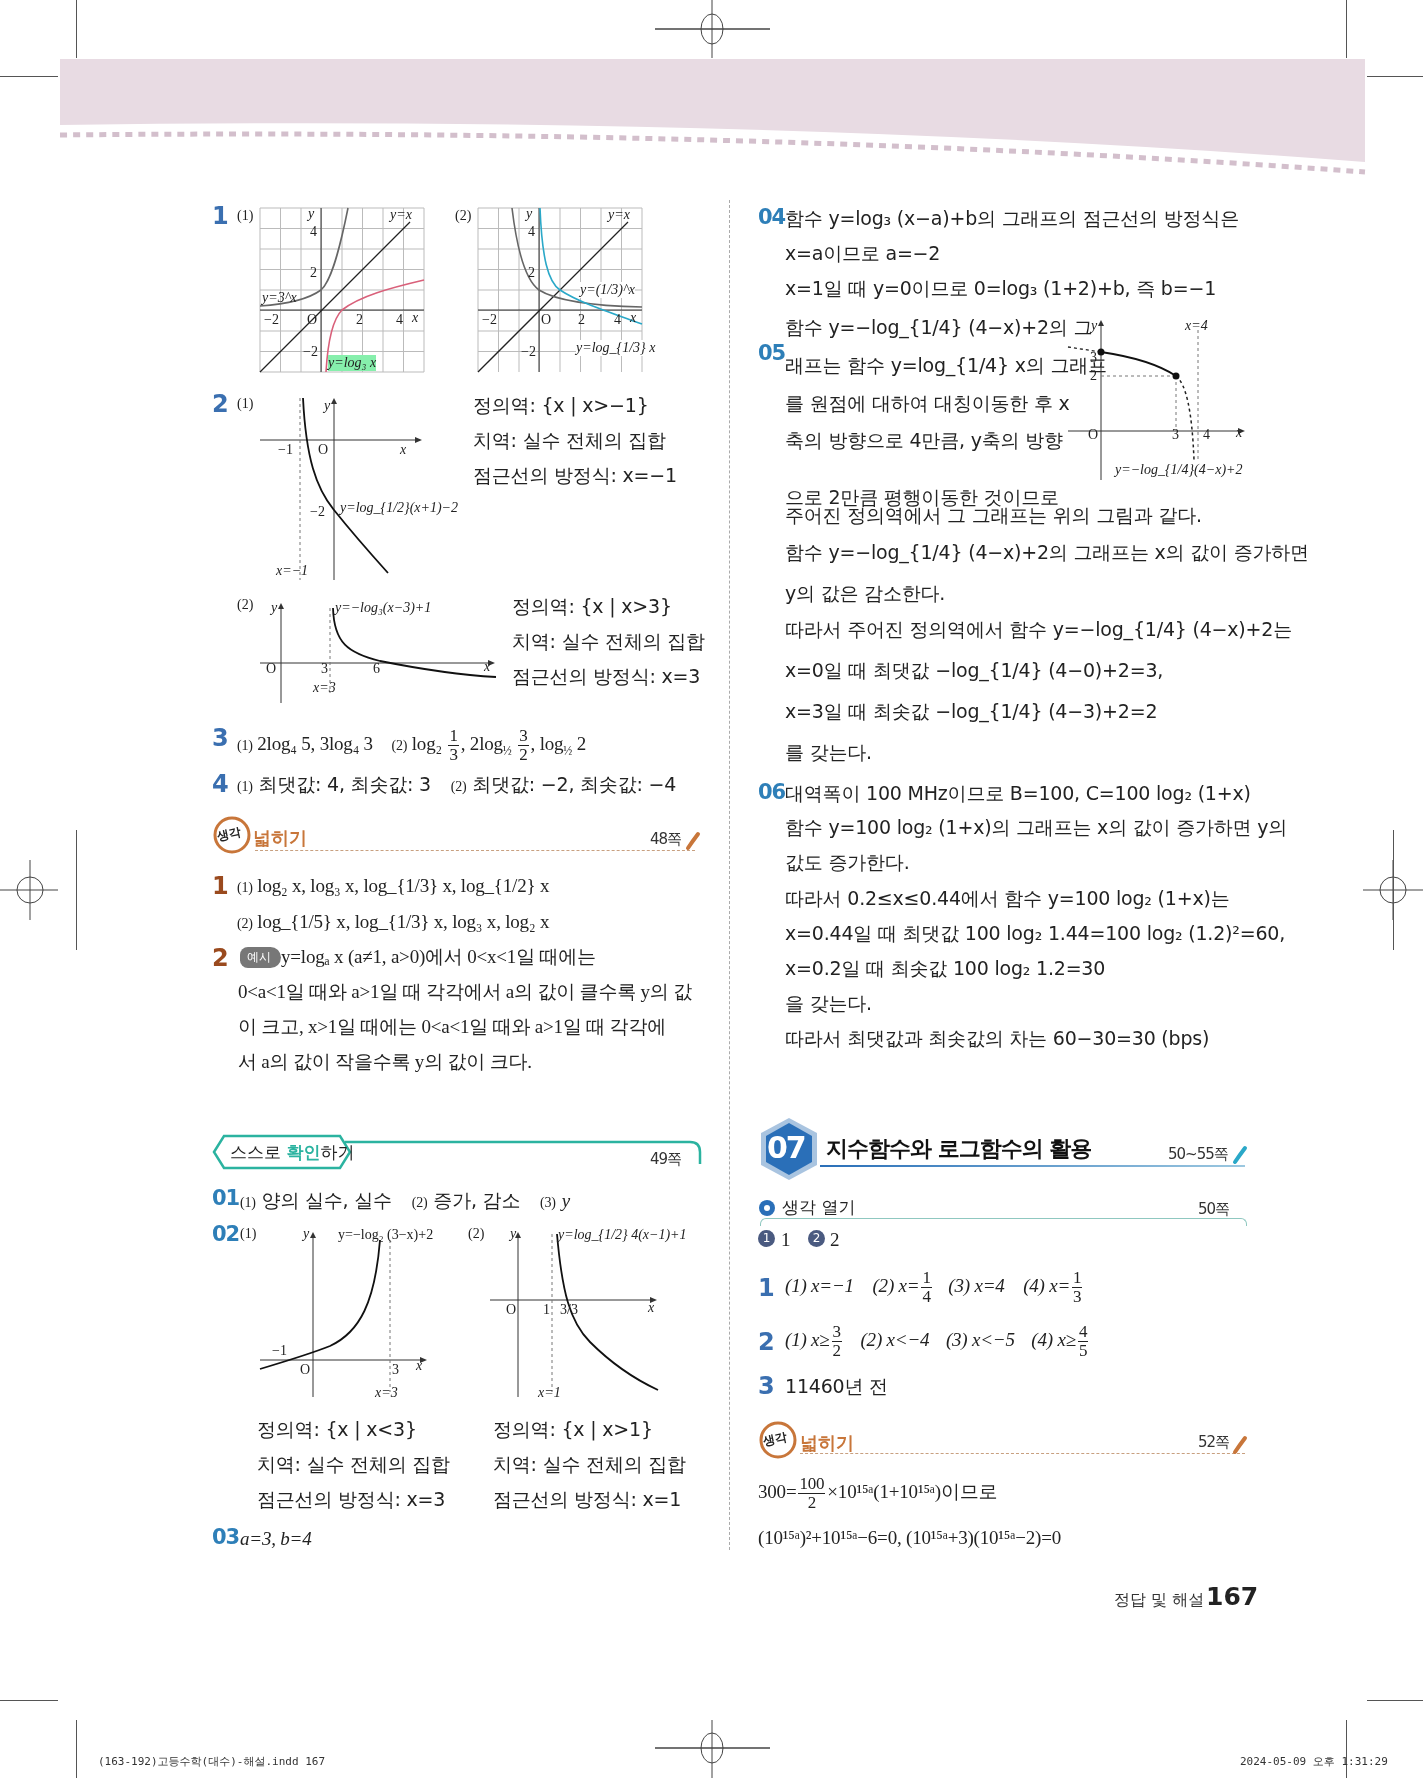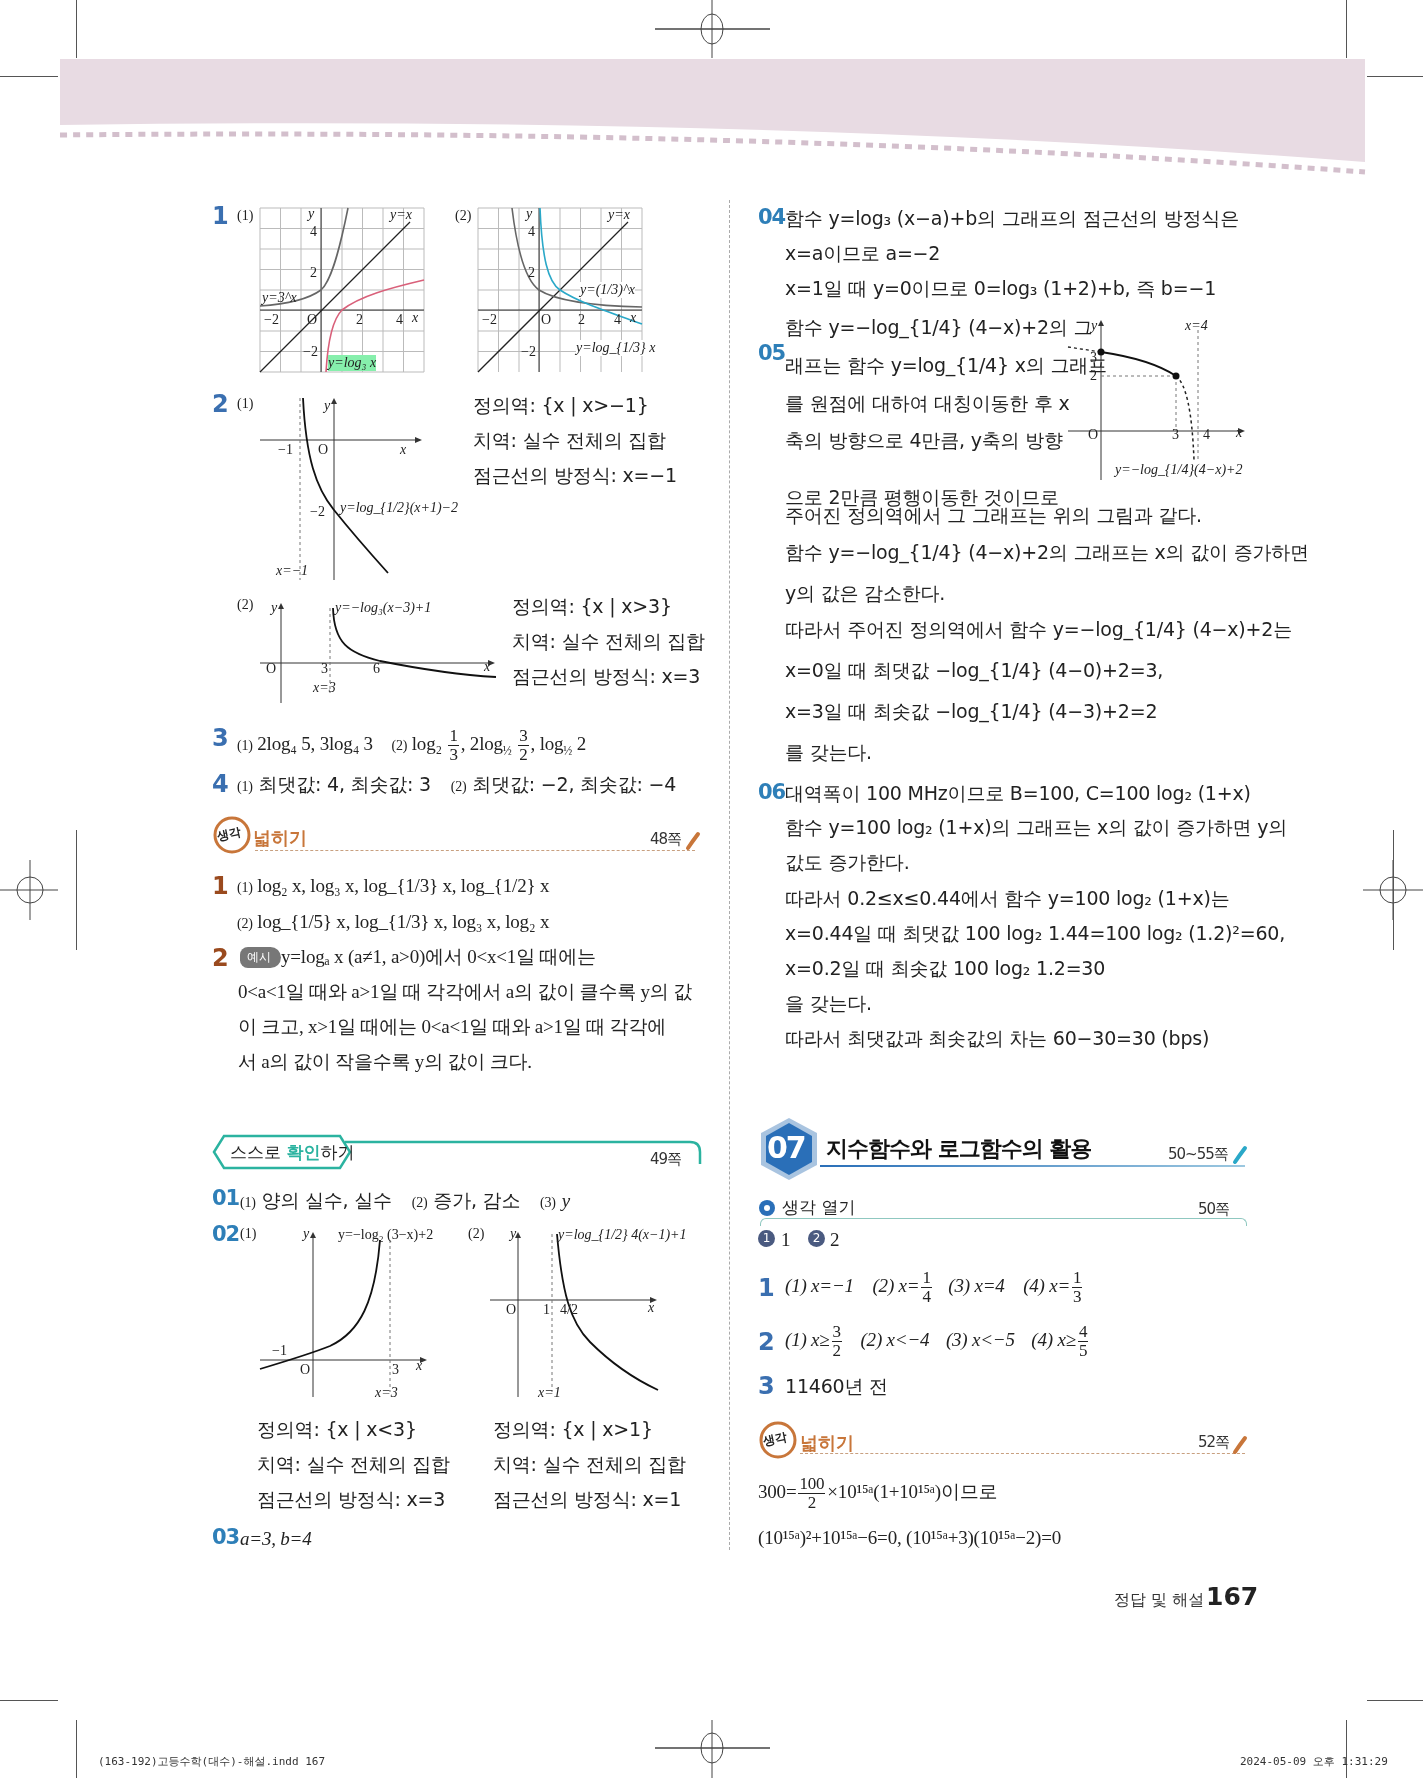--- a/index.html
+++ b/index.html
@@ -277,21 +277,21 @@
   <polygon points="160,65 167,68 160,71" fill="#333"></polygon>
   <line x1="28" y1="165" x2="28" y2="6" stroke="#333"></line>
   <polygon points="25,6 28,0 31,6" fill="#333"></polygon>
   <line x1="62" y1="2" x2="62" y2="160" stroke="#777" stroke-dasharray="3,3"></line>
   <path d="M67 2 C72 60 80 90 100 110 C120 130 140 145 168 158" fill="none" stroke="#111" stroke-width="1.8"></path>
 </svg>
 <div class="graphlbl" style="left:510px;top:1226px;font-style:italic;">y</div>
 <div class="graphlbl" style="left:558px;top:1227px;font-style:italic;">y=log_{1/2} 4(x−1)+1</div>
 <div class="graphlbl" style="left:506px;top:1302px;">O</div>
 <div class="graphlbl" style="left:543px;top:1302px;">1</div>
-<div class="graphlbl" style="left:560px;top:1302px;">4/2</div>
+<div class="graphlbl" style="left:560px;top:1302px;">3/3</div>
 <div class="graphlbl" style="left:648px;top:1300px;font-style:italic;">x</div>
 <div class="graphlbl" style="left:538px;top:1385px;font-style:italic;">x=1</div>
 
 <div class="line sans" style="left:257px;top:1417px;">정의역: {x | x&lt;3}</div>
 <div class="line sans" style="left:257px;top:1452px;">치역: 실수 전체의 집합</div>
 <div class="line sans" style="left:257px;top:1487px;">점근선의 방정식: x=3</div>
 <div class="line sans" style="left:493px;top:1417px;">정의역: {x | x&gt;1}</div>
 <div class="line sans" style="left:493px;top:1452px;">치역: 실수 전체의 집합</div>
 <div class="line sans" style="left:493px;top:1487px;">점근선의 방정식: x=1</div>
 

